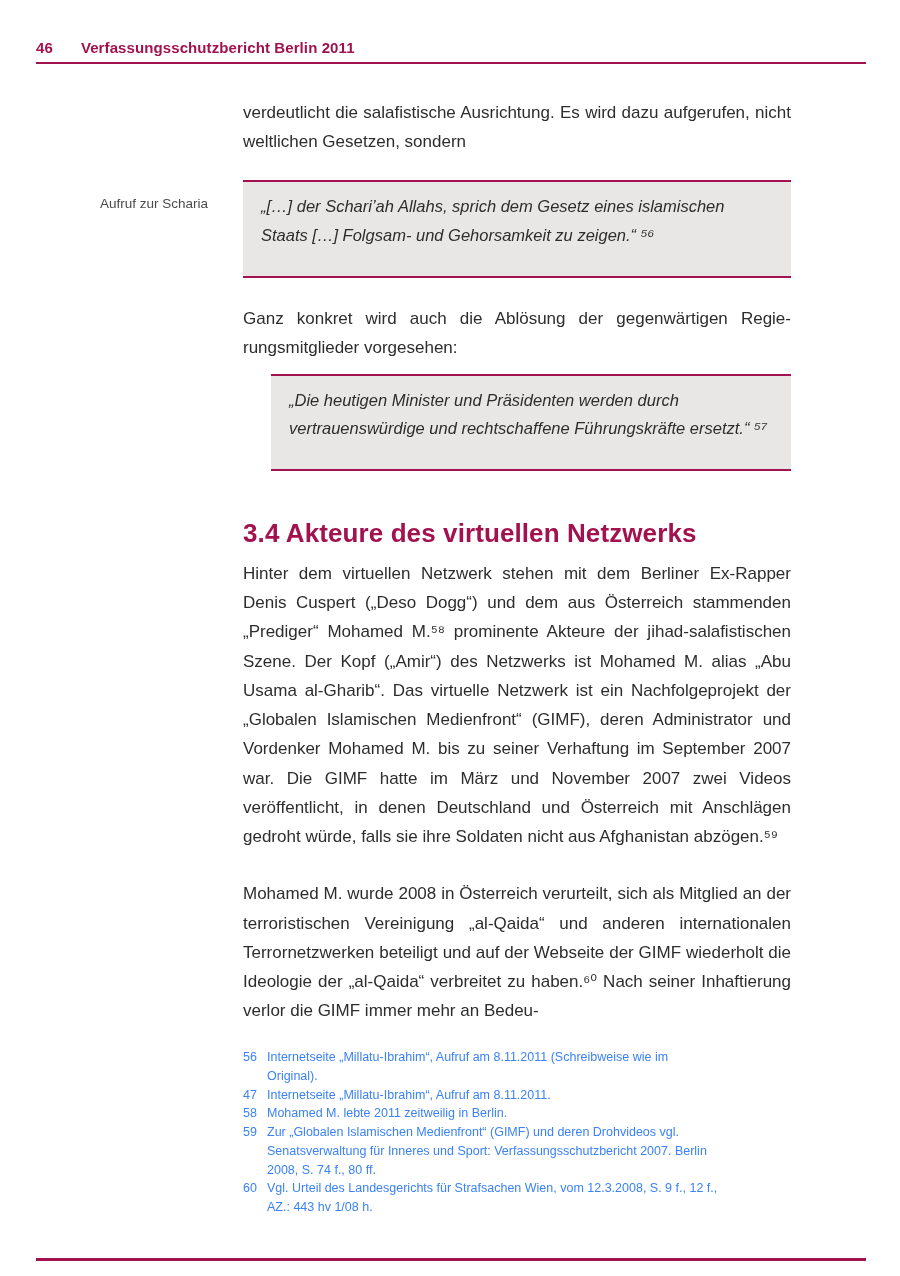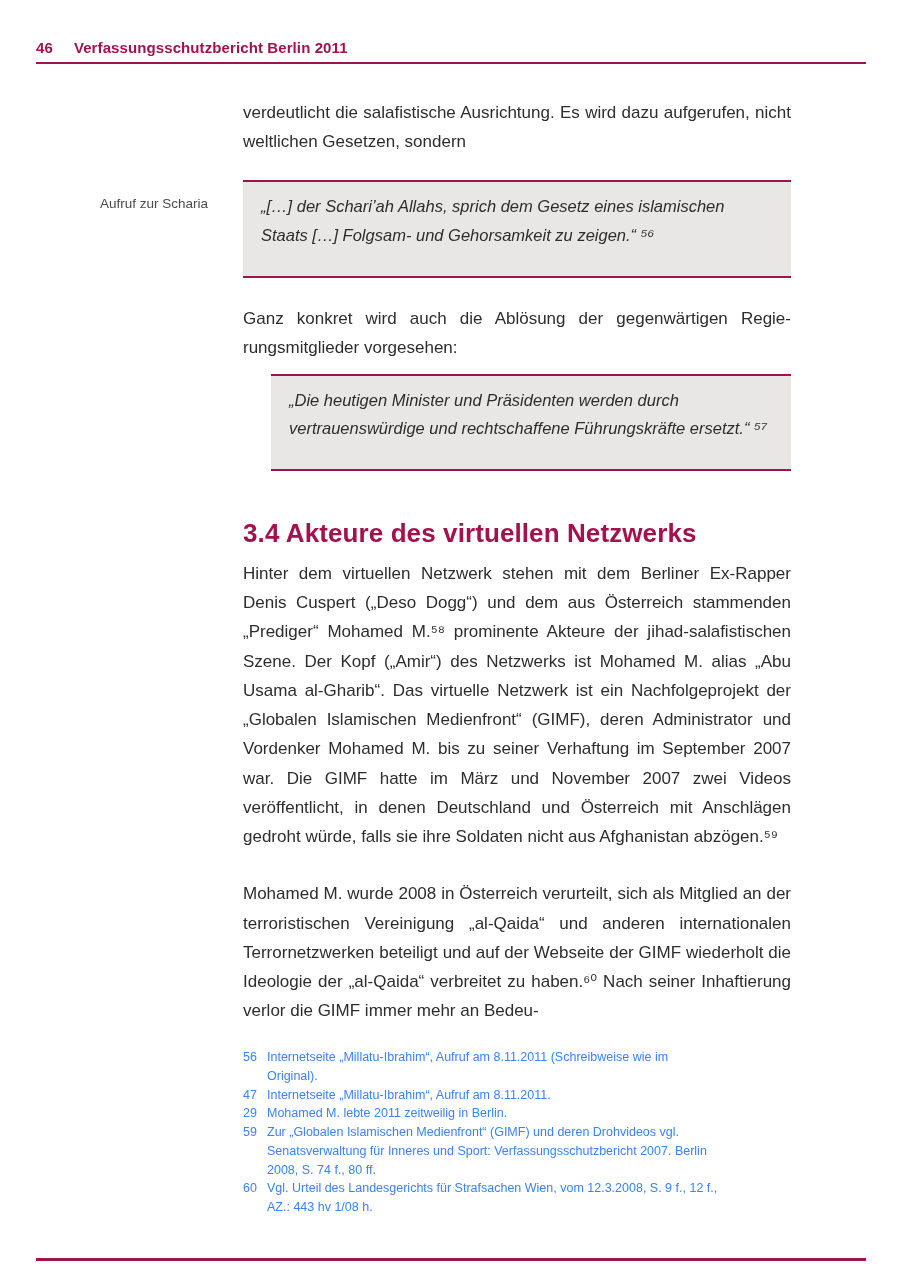--- a/index.html
+++ b/index.html
@@ -9,21 +9,21 @@
     background: #ffffff;
     font-family: "Liberation Sans", "DejaVu Sans", sans-serif;
     color: var(--body_text, #2d2d2d);
     position: relative;
     overflow: hidden;
   }
   .page { position: absolute; inset: 0; background: #fff; }
 
   .page-header {
     position: absolute; top: 39px; left: 36px; right: 34px;
-    display: flex; align-items: baseline; gap: 21px;
+    display: flex; align-items: baseline; gap: 28px;
     color: var(--accent, #A1124E);
     font-weight: bold; font-size: 15px; letter-spacing: 0.1px;
   }
   .header-rule {
     position: absolute; top: 62px; left: 36px; right: 34px;
     height: 2px; background: var(--accent, #A1124E);
   }
 
   .margin-note {
     position: absolute; left: 100px; top: 196px;
@@ -110,21 +110,21 @@
   <section class="footnotes">
     <div class="footnote">
       <span class="fn-num">56</span>
       <span class="fn-text">Internetseite „Millatu-Ibrahim“, Aufruf am 8.11.2011 (Schreibweise wie im Original).</span>
     </div>
     <div class="footnote">
       <span class="fn-num">47</span>
       <span class="fn-text">Internetseite „Millatu-Ibrahim“, Aufruf am 8.11.2011.</span>
     </div>
     <div class="footnote">
-      <span class="fn-num">29</span>
+      <span class="fn-num">58</span>
       <span class="fn-text">Mohamed M. lebte 2011 zeitweilig in Berlin.</span>
     </div>
     <div class="footnote">
       <span class="fn-num">59</span>
       <span class="fn-text">Zur „Globalen Islamischen Medienfront“ (GIMF) und deren Drohvideos vgl. Senatsverwaltung für Inneres und Sport: Verfassungsschutzbericht 2007. Berlin 2008, S. 74 f., 80 ff.</span>
     </div>
     <div class="footnote">
       <span class="fn-num">60</span>
       <span class="fn-text">Vgl. Urteil des Landesgerichts für Strafsachen Wien, vom 12.3.2008, S. 9 f., 12 f., AZ.: 443 hv 1/08 h.</span>
     </div>

